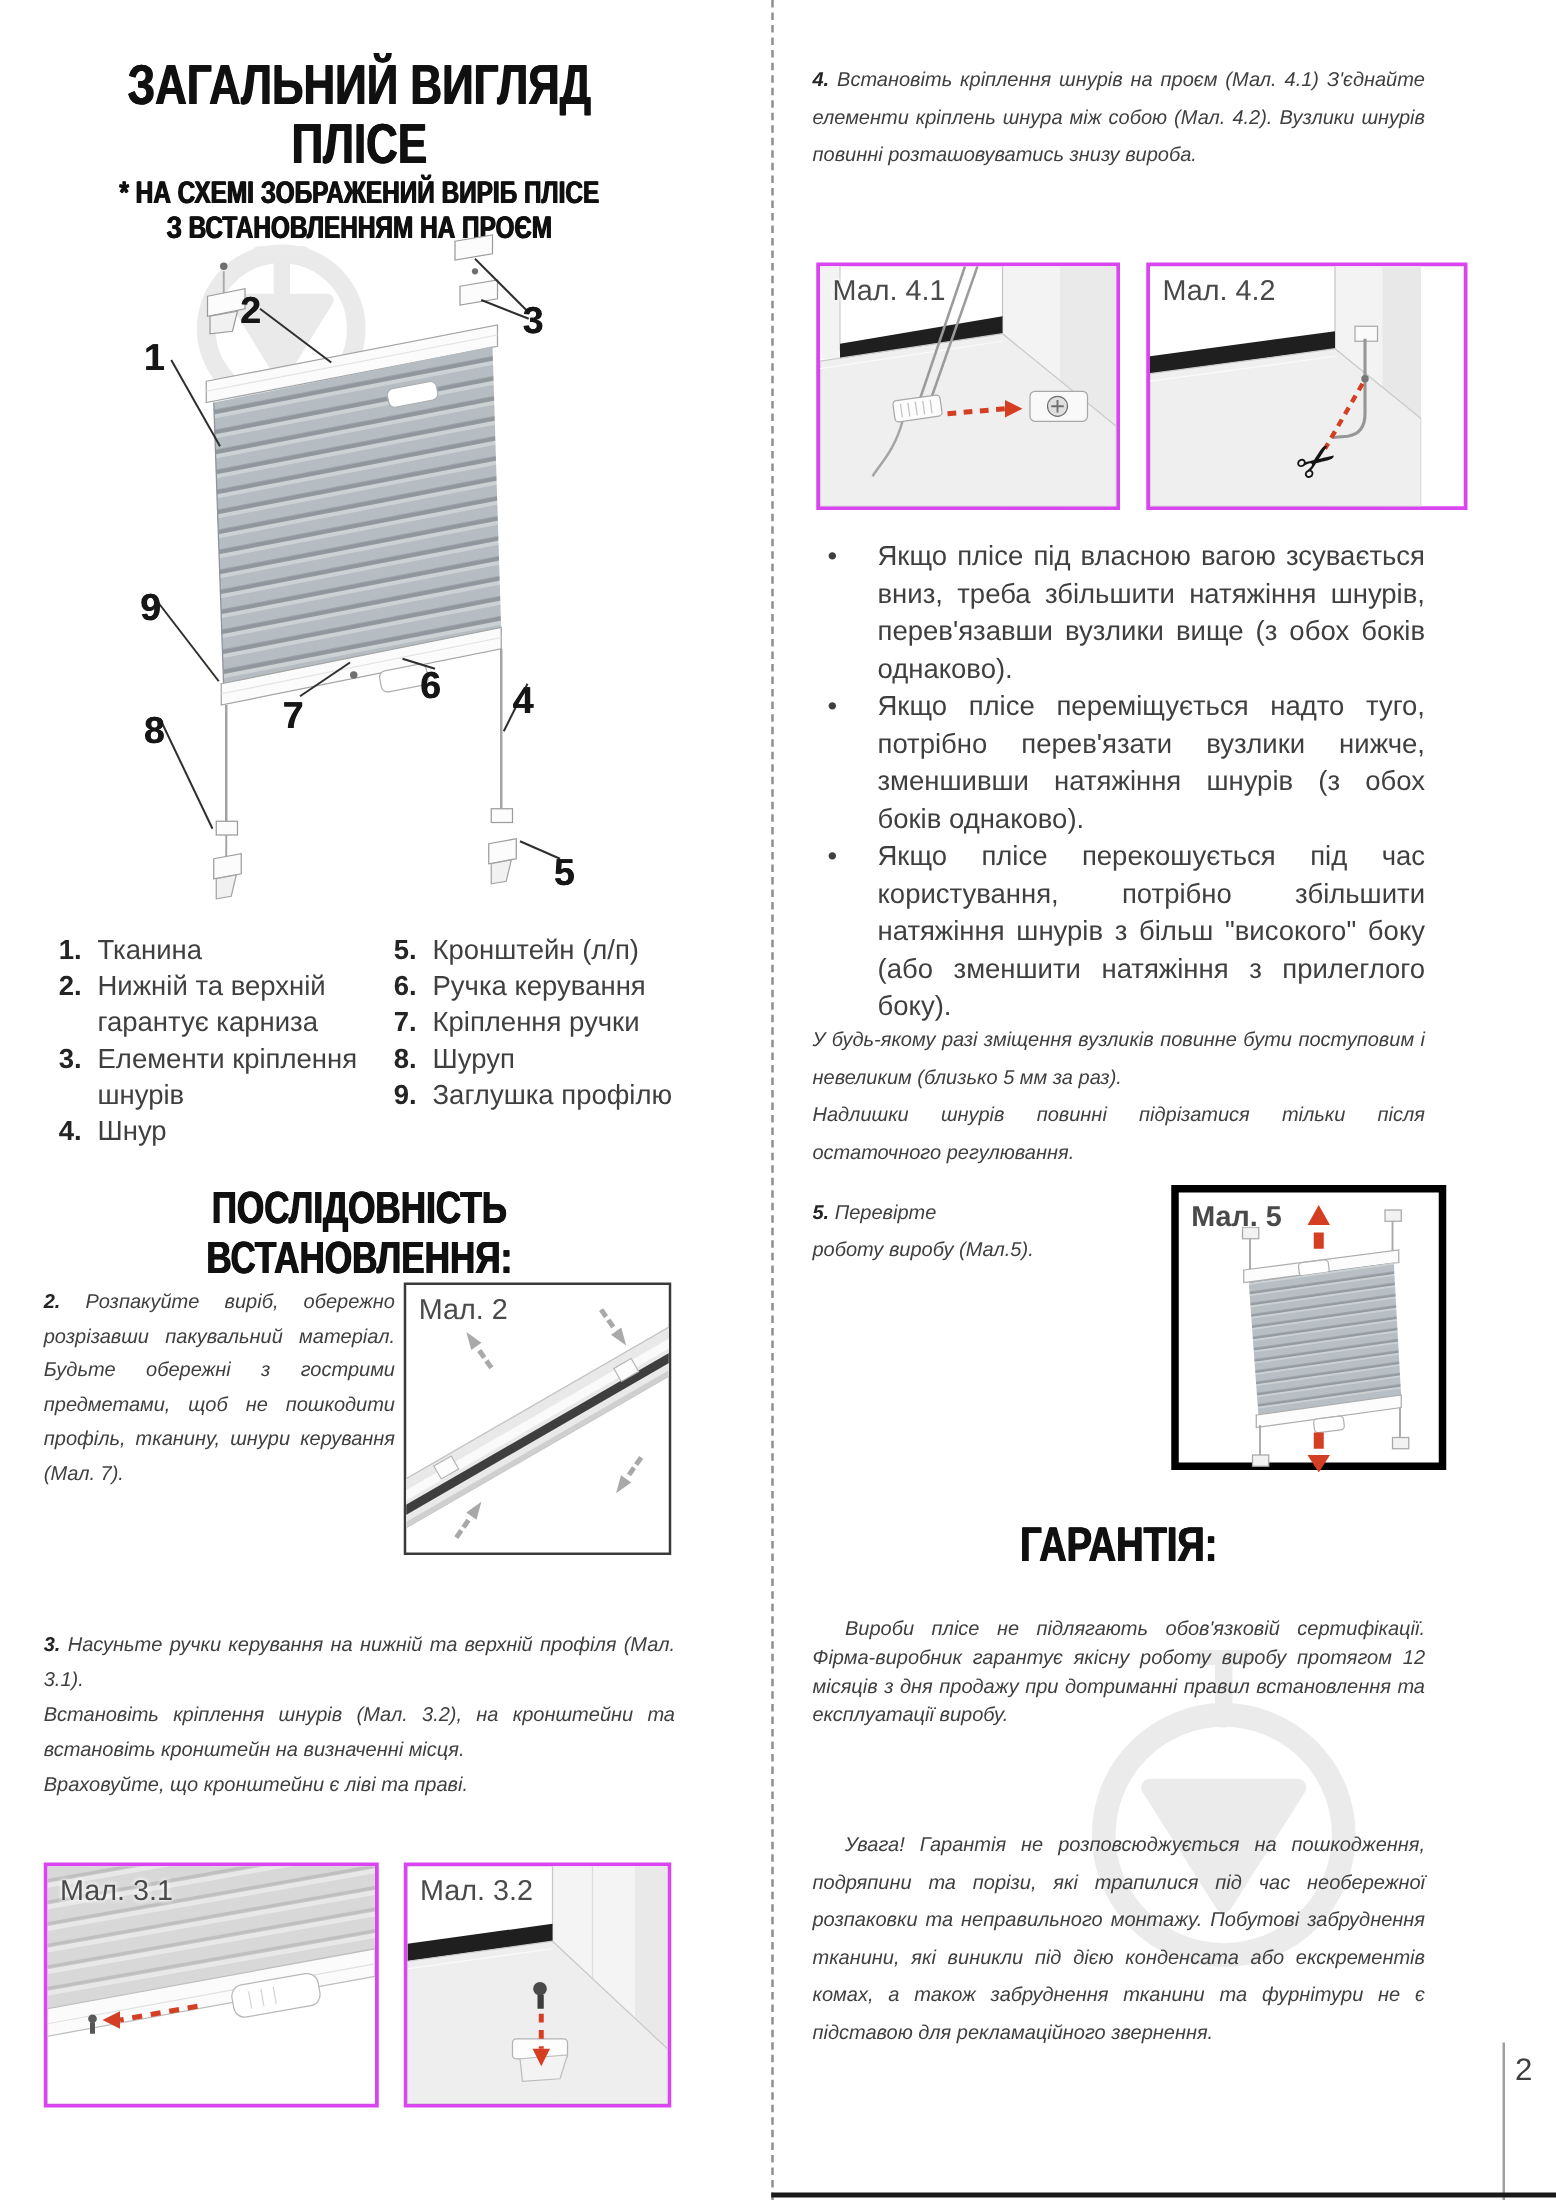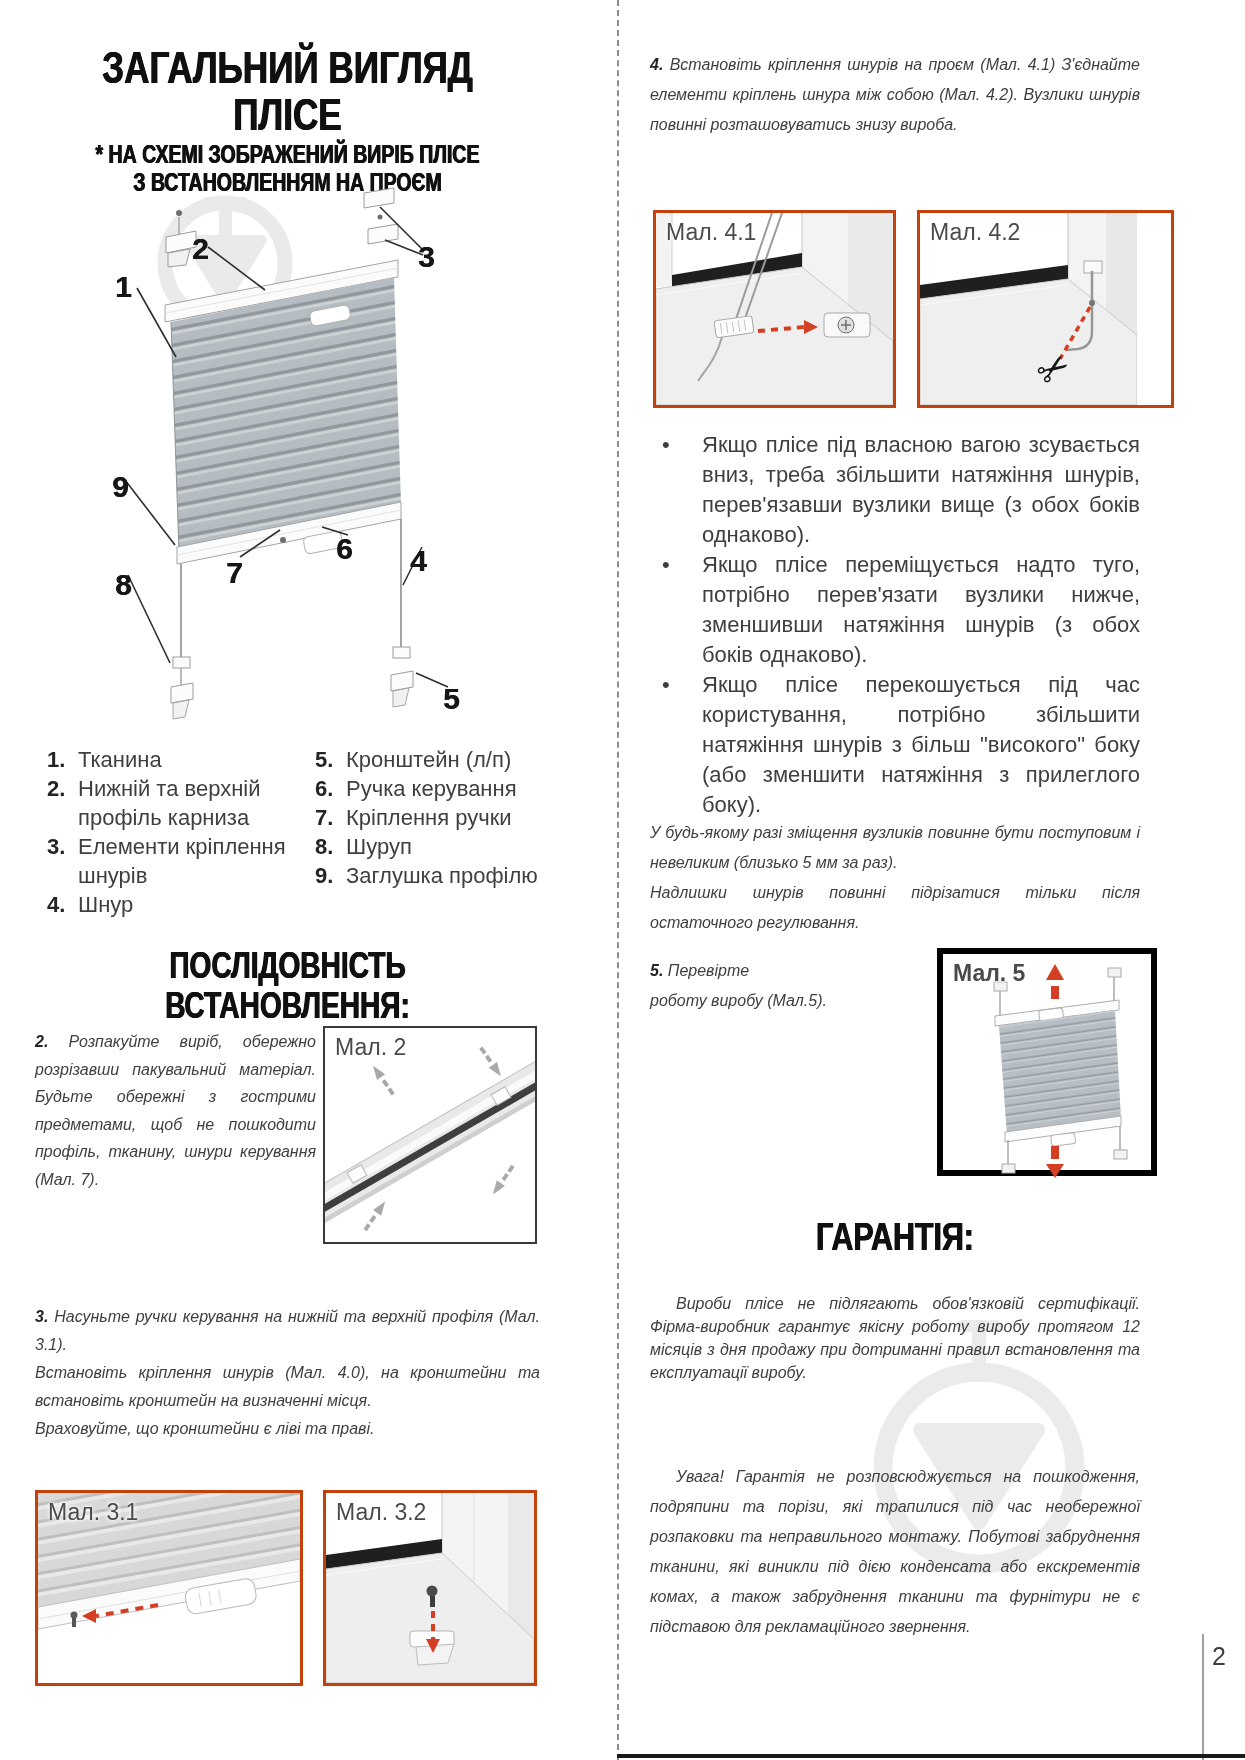--- a/index.html
+++ b/index.html
@@ -48,21 +48,21 @@
   .step4{position:absolute;left:0;top:50px;width:490px;line-height:30px;}
   .bullets{position:absolute;left:0;top:430px;width:490px;line-height:30px;font-size:22px;
            list-style:none;margin:0;padding:0;}
   .bullets li{position:relative;padding-left:52px;text-align:justify;margin:0;}
   .bullets .dot{position:absolute;left:12px;top:0;}
   .note{position:absolute;left:0;top:818px;width:490px;line-height:30px;}
   .step5{position:absolute;left:0;top:956px;width:272px;line-height:30px;text-align:left;}
   .war-p1{position:absolute;left:0;top:1292px;width:490px;line-height:23px;text-indent:26px;}
   .war-p2{position:absolute;left:0;top:1462px;width:490px;line-height:30px;text-indent:26px;}
 
-  .fig{position:absolute;background:#fff;box-sizing:border-box;border:3px solid #c2410c;}
+  .fig{position:absolute;background:#fff;box-sizing:border-box;border:3px solid #d946ef;}
   .fig-thin{border:2px solid #3a3a3a;}
   .fig-gray{border:6px solid #000000;font-weight:bold;}
   .fig-label{position:absolute;left:10px;top:6px;font-size:23px;color:#4a4a4a;z-index:2;
              text-shadow:0 0 4px #fff,0 0 4px #fff;}
   .fig svg{position:absolute;left:0;top:0;}
 
   .fig2{left:288px;top:1026px;width:214px;height:218px;padding-left:14px;}
   .fig31{left:0;top:1490px;width:268px;height:196px;}
   .fig32{left:288px;top:1490px;width:214px;height:196px;}
   .fig41{left:3px;top:210px;width:243px;height:198px;}
@@ -183,21 +183,21 @@
     <span class="callout" style="left:80px;top:568px">8</span>
     <span class="callout" style="left:77px;top:470px">9</span>
 
     <div class="legend legend-a">
       <div class="leg-item">
           <span class="leg-num">1.</span>
           <span class="leg-text">Тканина</span>
         </div>
       <div class="leg-item">
           <span class="leg-num">2.</span>
-          <span class="leg-text">Нижній та верхній профіль карниза</span>
+          <span class="leg-text">Нижній та верхній гарантує карниза</span>
         </div>
       <div class="leg-item">
           <span class="leg-num">3.</span>
           <span class="leg-text">Елементи кріплення шнурів</span>
         </div>
       <div class="leg-item">
           <span class="leg-num">4.</span>
           <span class="leg-text">Шнур</span>
         </div>
     </div>
@@ -250,21 +250,21 @@
         <use href="#f2arr" transform="translate(172,34) rotate(55)"></use>
         <use href="#f2arr" transform="translate(48,182) rotate(-55)"></use>
         <use href="#f2arr" transform="translate(180,158) rotate(125)"></use>
         <rect x="24" y="140" width="16" height="12" fill="#fdfdfd" stroke="#b5b5b5" transform="rotate(-30 32 146)"></rect>
         <rect x="168" y="62" width="16" height="12" fill="#fdfdfd" stroke="#b5b5b5" transform="rotate(-30 176 68)"></rect>
       </svg>
     </div>
 
     <div class="step3 body-text">
       <p><b>3.</b> <span>Насуньте ручки керування на нижній та верхній профіля (Мал. 3.1).</span></p>
-      <p>Встановіть кріплення шнурів (Мал. 4.0), на кронштейни та встановіть кронштейн на визначенні місця.</p>
+      <p>Встановіть кріплення шнурів (Мал. 3.2), на кронштейни та встановіть кронштейн на визначенні місця.</p>
       <p>Враховуйте, що кронштейни є ліві та праві.</p>
     </div>
 
     <div class="fig fig31">
       <span class="fig-label">Мал. 3.1</span>
       <svg width="262" height="190" viewBox="0 0 262 190">
         <defs>
           <pattern id="f31pl" patternUnits="userSpaceOnUse" width="26" height="17" patternTransform="rotate(-10)">
             <rect width="26" height="17" fill="#d8d8d8"></rect>
             <rect y="10" width="26" height="3" fill="#bfbfbf"></rect>

